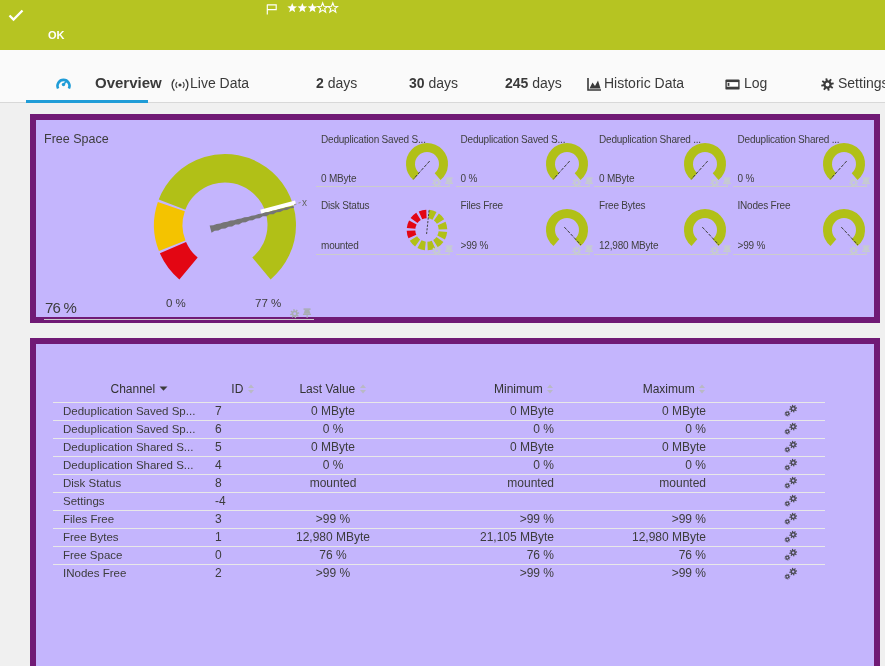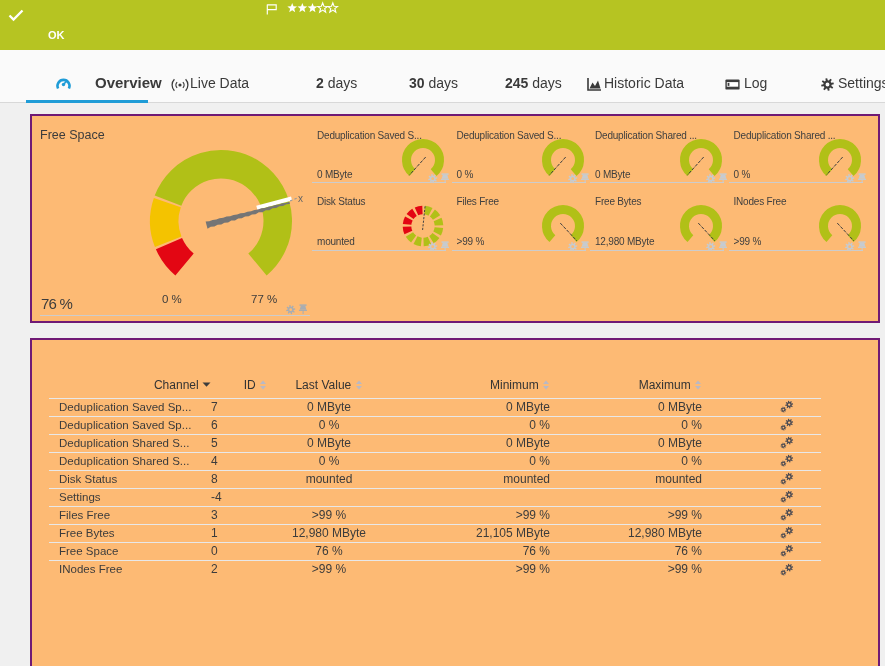--- a/index.html
+++ b/index.html
@@ -3,32 +3,32 @@
 * { margin:0; padding:0; box-sizing:border-box; }
 html,body { width:885px; height:666px; font-family:"Liberation Sans", sans-serif; background:#f0f0f0; overflow:hidden; }
 .topbar { position:absolute; left:0; top:0; width:885px; height:50px; background:#b6c422; color:#fff; }
 .topbar .title { position:absolute; left:28px; top:9px; font-size:17px; letter-spacing:-0.4px; }
 .topbar .ok { position:absolute; left:48px; top:29px; font-size:11px; font-weight:bold; }
 .tabs { position:absolute; left:0; top:50px; width:885px; height:53px; background:#fafafa; border-bottom:1px solid #d8d8d8; }
 .tab { position:absolute; top:25px; font-size:14px; color:#3a3a3a; white-space:nowrap; }
 .tab b { font-weight:bold;margin-left:20px; }
 .underline { position:absolute; left:26px; top:50px; width:122px; height:3px; background:#1f9cd7; }
 .content { position:absolute; left:0; top:104px; width:885px; height:562px; background:#f0f0f0; }
-.card { position:absolute; background:#fdba74; border:2px solid #701a75; }
+.card { position:absolute; background:#c4b5fd; border:6px solid #701a75; }
 .card1 { left:30px; top:114px; width:850px; height:209px; }
 .card2 { left:30px; top:338px; width:850px; height:340px; }
 .fstitle { position:absolute; left:8px; top:12px; font-size:12.5px; color:#3c3c3c; }
 .glabel { position:absolute; font-size:11.5px; color:#3c3c3c; }
 .bigval { position:absolute; left:9px; top:178.5px; font-size:15px; letter-spacing:-0.8px; color:#3c3c3c; }
 .bigline { position:absolute; left:8px; top:199px; width:270px; height:1px; background:#ccc; }
 .stitle { position:absolute; font-size:10px; letter-spacing:-0.2px; color:#3f3f3f; white-space:nowrap; }
 .sval { position:absolute; font-size:10px; letter-spacing:-0.2px; color:#3f3f3f; white-space:nowrap; }
 .sline { position:absolute; width:134px; height:1px; background:#ccc; }
 table.chan { position:absolute; left:17px; top:32px; border-collapse:collapse; table-layout:fixed; width:772px; font-size:12px; color:#3c3c3c; }
-table.chan th { font-weight:normal; font-size:12px; color:#333; text-align:right; padding:0; height:26px; }
+table.chan th { font-weight:normal; font-size:12px; color:#333; text-align:center; padding:0; height:26px; }
 table.chan td { border-top:1px solid #e8e8e8; padding:0; height:18px; }
 table.chan td.c1, table.chan th.h1 { padding-left:10px; }
 table.chan td.c1 { font-size:11.5px; }
 table.chan td.c3, table.chan th.h3 { text-align:center; }
 table.chan td.c4, table.chan th.h4 { text-align:right; }
 table.chan td.c5, table.chan th.h5 { text-align:right; }
 table.chan td.c6 { text-align:left; padding-left:78px; }
 </style></head>
 <body>
 <div class="topbar">

